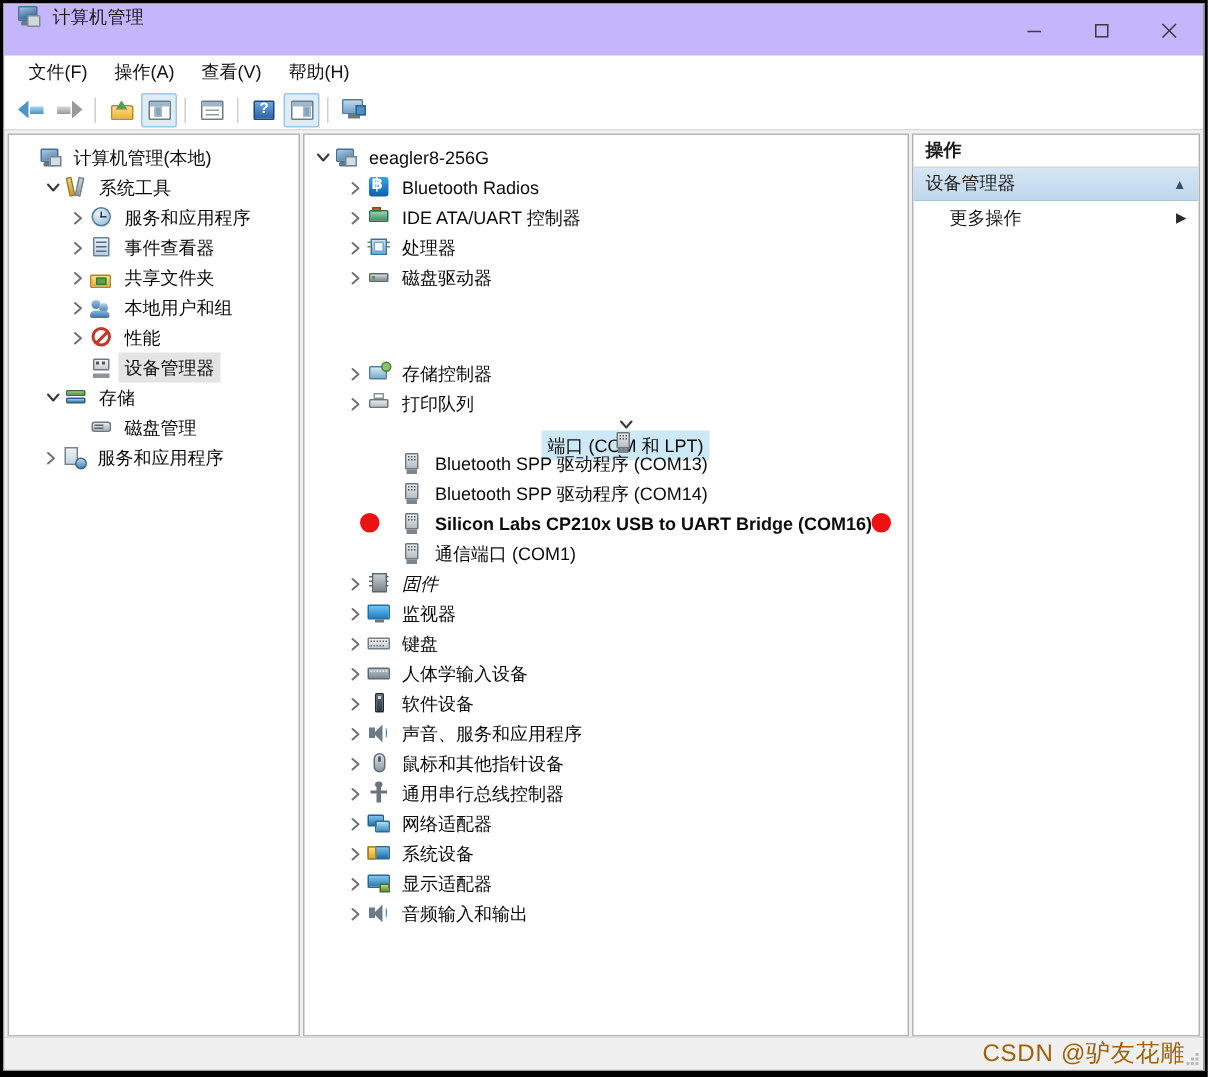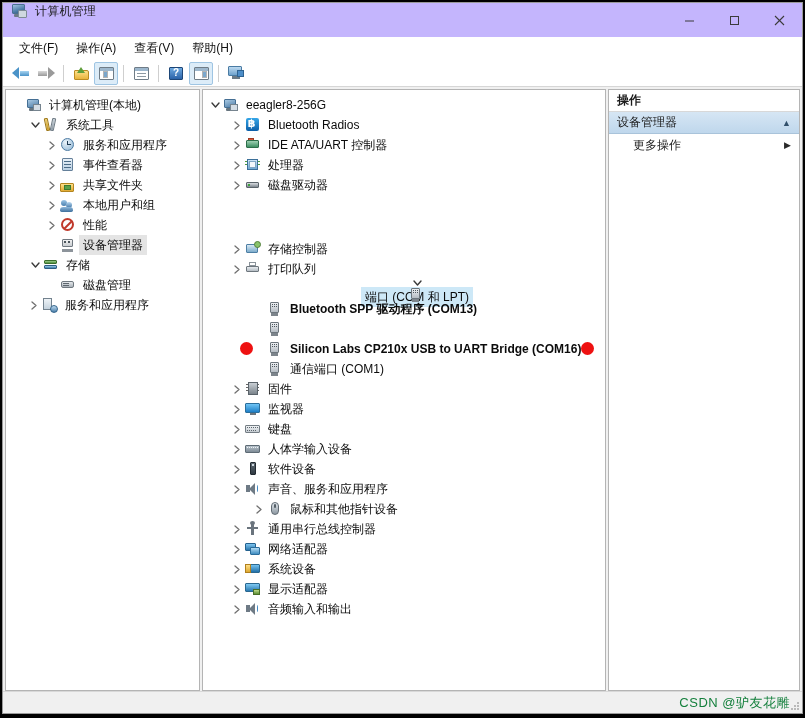--- a/index.html
+++ b/index.html
@@ -208,21 +208,21 @@
   }
   .action-row .caret { color:#2a2a2a; font-size:9px; }
   
   .statusbar {
     height: 22px; min-height:22px; background:#f0f0f0;
     border-top: 1px solid #d8d8d8;
     display:flex; align-items:center; justify-content:flex-end;
     padding-right: 12px;
     position: relative;
   }
-  .watermark { font-size: 13px; color:#15803d; letter-spacing:0.5px; }
+  .watermark { font-size: 16px; color:#a16207; letter-spacing:0.5px; }
   .grip { position:absolute; right:2px; bottom:2px; width:12px; height:12px; }
 </style>
 </head>
 <body>
 
 <div class="window">
 
   <div class="titlebar">
     <div class="title-left">
       <span class="app-icon">
@@ -534,58 +534,59 @@
                 <path d="M1 2 L4.5 6 L8 2" fill="none" stroke="#3a3a3a" stroke-width="1.4" stroke-linecap="round" stroke-linejoin="round"></path>
               </svg>
             </span>
             <span class="ic ic-port">
               <span class="b"></span>
               <span class="d1"></span>
               <span class="n"></span>
             </span>
             <span class="lbl">端口 (COM 和 LPT)</span>
           </div>
+          <div class="row" style="padding-left: 48px;">
+            <span class="chev"></span>
+            <span class="ic ic-port">
+              <span class="b"></span>
+              <span class="d1"></span>
+              <span class="n"></span>
+            </span>
+            <span class="lbl">Bluetooth SPP 驱动程序 (COM13)</span>
+          </div>
+          <div class="row" style="padding-left: 48px;">
+            <span class="chev"></span>
+            <span class="ic ic-port">
+              <span class="b"></span>
+              <span class="d1"></span>
+              <span class="n"></span>
+            </span>
+            <span class="lbl">Bluetooth SPP 驱动程序 (COM14)</span>
+          </div>
           <div class="row" style="padding-left: 48px; font-weight: bold;">
             <span class="chev"></span>
             <span class="ic ic-port">
               <span class="b"></span>
               <span class="d1"></span>
               <span class="n"></span>
             </span>
-            <span class="lbl">Bluetooth SPP 驱动程序 (COM13)</span>
+            <span class="lbl">Silicon Labs CP210x USB to UART Bridge (COM16)</span>
+            <span class="red-dot left"></span>
+            <span class="red-dot right"></span>
           </div>
           <div class="row" style="padding-left: 48px;">
             <span class="chev"></span>
             <span class="ic ic-port">
               <span class="b"></span>
               <span class="d1"></span>
               <span class="n"></span>
             </span>
-          </div>
-          <div class="row" style="padding-left: 48px; font-weight: bold;">
-            <span class="chev"></span>
-            <span class="ic ic-port">
-              <span class="b"></span>
-              <span class="d1"></span>
-              <span class="n"></span>
-            </span>
-            <span class="lbl">Silicon Labs CP210x USB to UART Bridge (COM16)</span>
-            <span class="red-dot left"></span>
-            <span class="red-dot right"></span>
-          </div>
-          <div class="row" style="padding-left: 48px;">
-            <span class="chev"></span>
-            <span class="ic ic-port">
-              <span class="b"></span>
-              <span class="d1"></span>
-              <span class="n"></span>
-            </span>
             <span class="lbl">通信端口 (COM1)</span>
           </div>
-          <div class="row" style="padding-left: 26px;">
+          <div class="row" style="padding-left: 26px; font-style: italic;">
             <span class="chev">
               <svg width="8" height="9" viewBox="0 0 8 9">
                 <path d="M2 1 L6 4.5 L2 8" fill="none" stroke="#707070" stroke-width="1.3" stroke-linecap="round" stroke-linejoin="round"></path>
               </svg>
             </span>
             <span class="ic ic-fw">
               <span class="l"></span>
               <span class="b"></span>
             </span>
             <span class="lbl">固件</span>
@@ -644,21 +645,21 @@
                 <path d="M2 1 L6 4.5 L2 8" fill="none" stroke="#707070" stroke-width="1.3" stroke-linecap="round" stroke-linejoin="round"></path>
               </svg>
             </span>
             <span class="ic ic-snd">
               <span class="sp"></span>
               <span class="tr"></span>
               <span class="w1"></span>
             </span>
             <span class="lbl">声音、服务和应用程序</span>
           </div>
-          <div class="row" style="padding-left: 26px; margin-left: 22px;">
+          <div class="row" style="padding-left: 26px;">
             <span class="chev">
               <svg width="8" height="9" viewBox="0 0 8 9">
                 <path d="M2 1 L6 4.5 L2 8" fill="none" stroke="#707070" stroke-width="1.3" stroke-linecap="round" stroke-linejoin="round"></path>
               </svg>
             </span>
             <span class="ic ic-mouse">
               <span class="b"></span>
               <span class="w"></span>
             </span>
             <span class="lbl">鼠标和其他指针设备</span>

